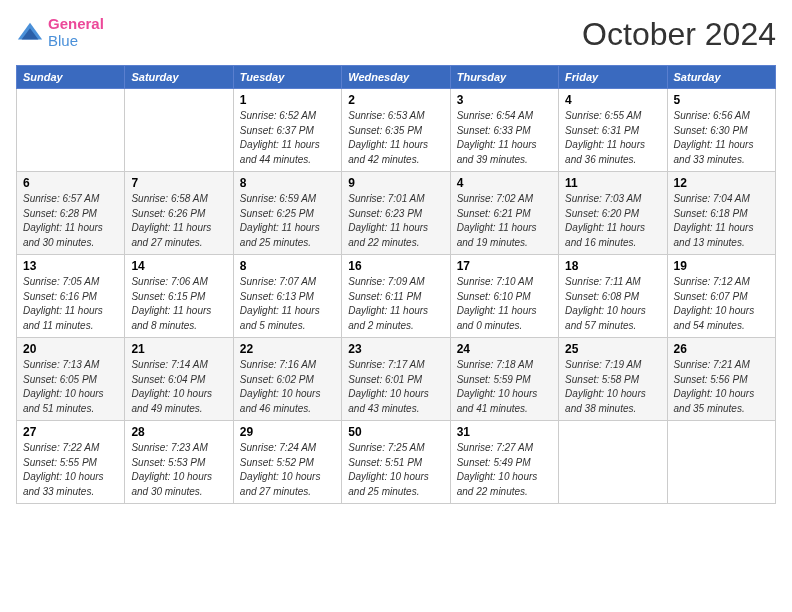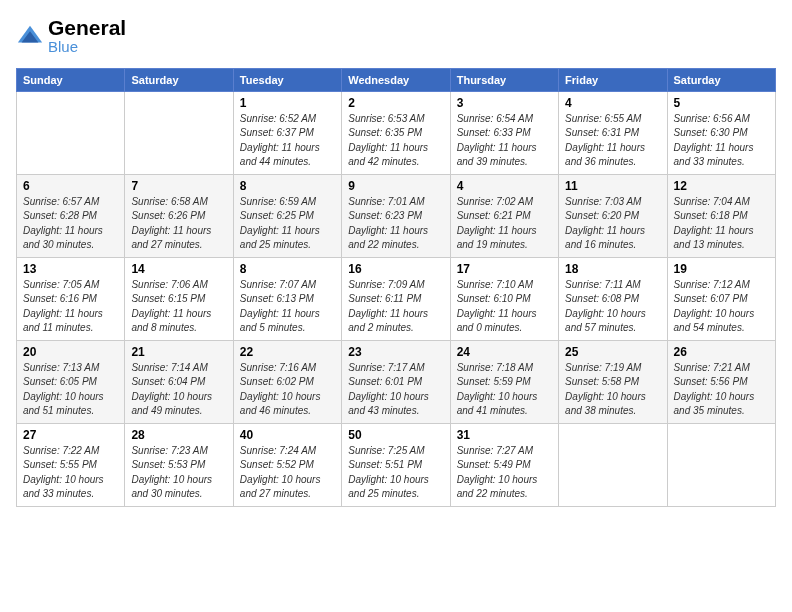--- a/index.html
+++ b/index.html
@@ -20,23 +20,23 @@
       display: flex;
       align-items: center;
       gap: 4px;
     }
     .logo-text {
       display: flex;
       flex-direction: column;
       line-height: 1.1;
     }
     .logo-general {
-      font-size: 21px;
+      font-size: 15px;
       font-weight: bold;
-      color: #000000;
+      color: #ec4899;
     }
     .logo-blue {
       font-size: 15px;
       font-weight: normal;
       color: #4a90d9;
     }
     .logo-icon {
       width: 28px;
       height: 28px;
     }
@@ -58,20 +58,21 @@
       font-size: 10.5px;
     }
     thead tr th {
       background-color: #3a6abf;
       color: #fff;
       padding: 5px 6px;
       font-size: 11px;
       font-weight: bold;
       text-align: left;
       border: 1px solid #5a7fcf;
+      font-style: italic;
     }
     tbody tr td {
       vertical-align: top;
       padding: 4px 6px;
       border: 1px solid #ccc;
       min-height: 70px;
       height: 80px;
       width: 108px;
     }
     tbody tr:nth-child(odd) td {
@@ -104,20 +105,21 @@
     <svg class="logo-icon" viewBox="0 0 30 30">
       <polygon points="15,4 28,22 2,22" fill="#4a90d9"></polygon>
       <polygon points="15,10 24,22 6,22" fill="#2a5fa8"></polygon>
     </svg>
     <div class="logo-text">
       <span class="logo-general">General</span>
       <span class="logo-blue">Blue</span>
     </div>
   </div>
   <div class="title-block">
+    <div class="month-title">October 2024</div>
   </div>
 </div>
 
 <table>
   <thead>
     <tr>
     <th>Sunday</th>
         <th>Saturday</th>
         <th>Tuesday</th>
         <th>Wednesday</th>
@@ -244,21 +246,21 @@
       <tr>
         <td>
           <span class="day-num">27</span>
           <div class="day-info">Sunrise: 7:22 AM<br>Sunset: 5:55 PM<br>Daylight: 10 hours and 33 minutes.</div>
         </td>
         <td>
           <span class="day-num">28</span>
           <div class="day-info">Sunrise: 7:23 AM<br>Sunset: 5:53 PM<br>Daylight: 10 hours and 30 minutes.</div>
         </td>
         <td>
-          <span class="day-num">40</span>
+          <span class="day-num">29</span>
           <div class="day-info">Sunrise: 7:24 AM<br>Sunset: 5:52 PM<br>Daylight: 10 hours and 27 minutes.</div>
         </td>
         <td>
           <span class="day-num">50</span>
           <div class="day-info">Sunrise: 7:25 AM<br>Sunset: 5:51 PM<br>Daylight: 10 hours and 25 minutes.</div>
         </td>
         <td>
           <span class="day-num">31</span>
           <div class="day-info">Sunrise: 7:27 AM<br>Sunset: 5:49 PM<br>Daylight: 10 hours and 22 minutes.</div>
         </td>

